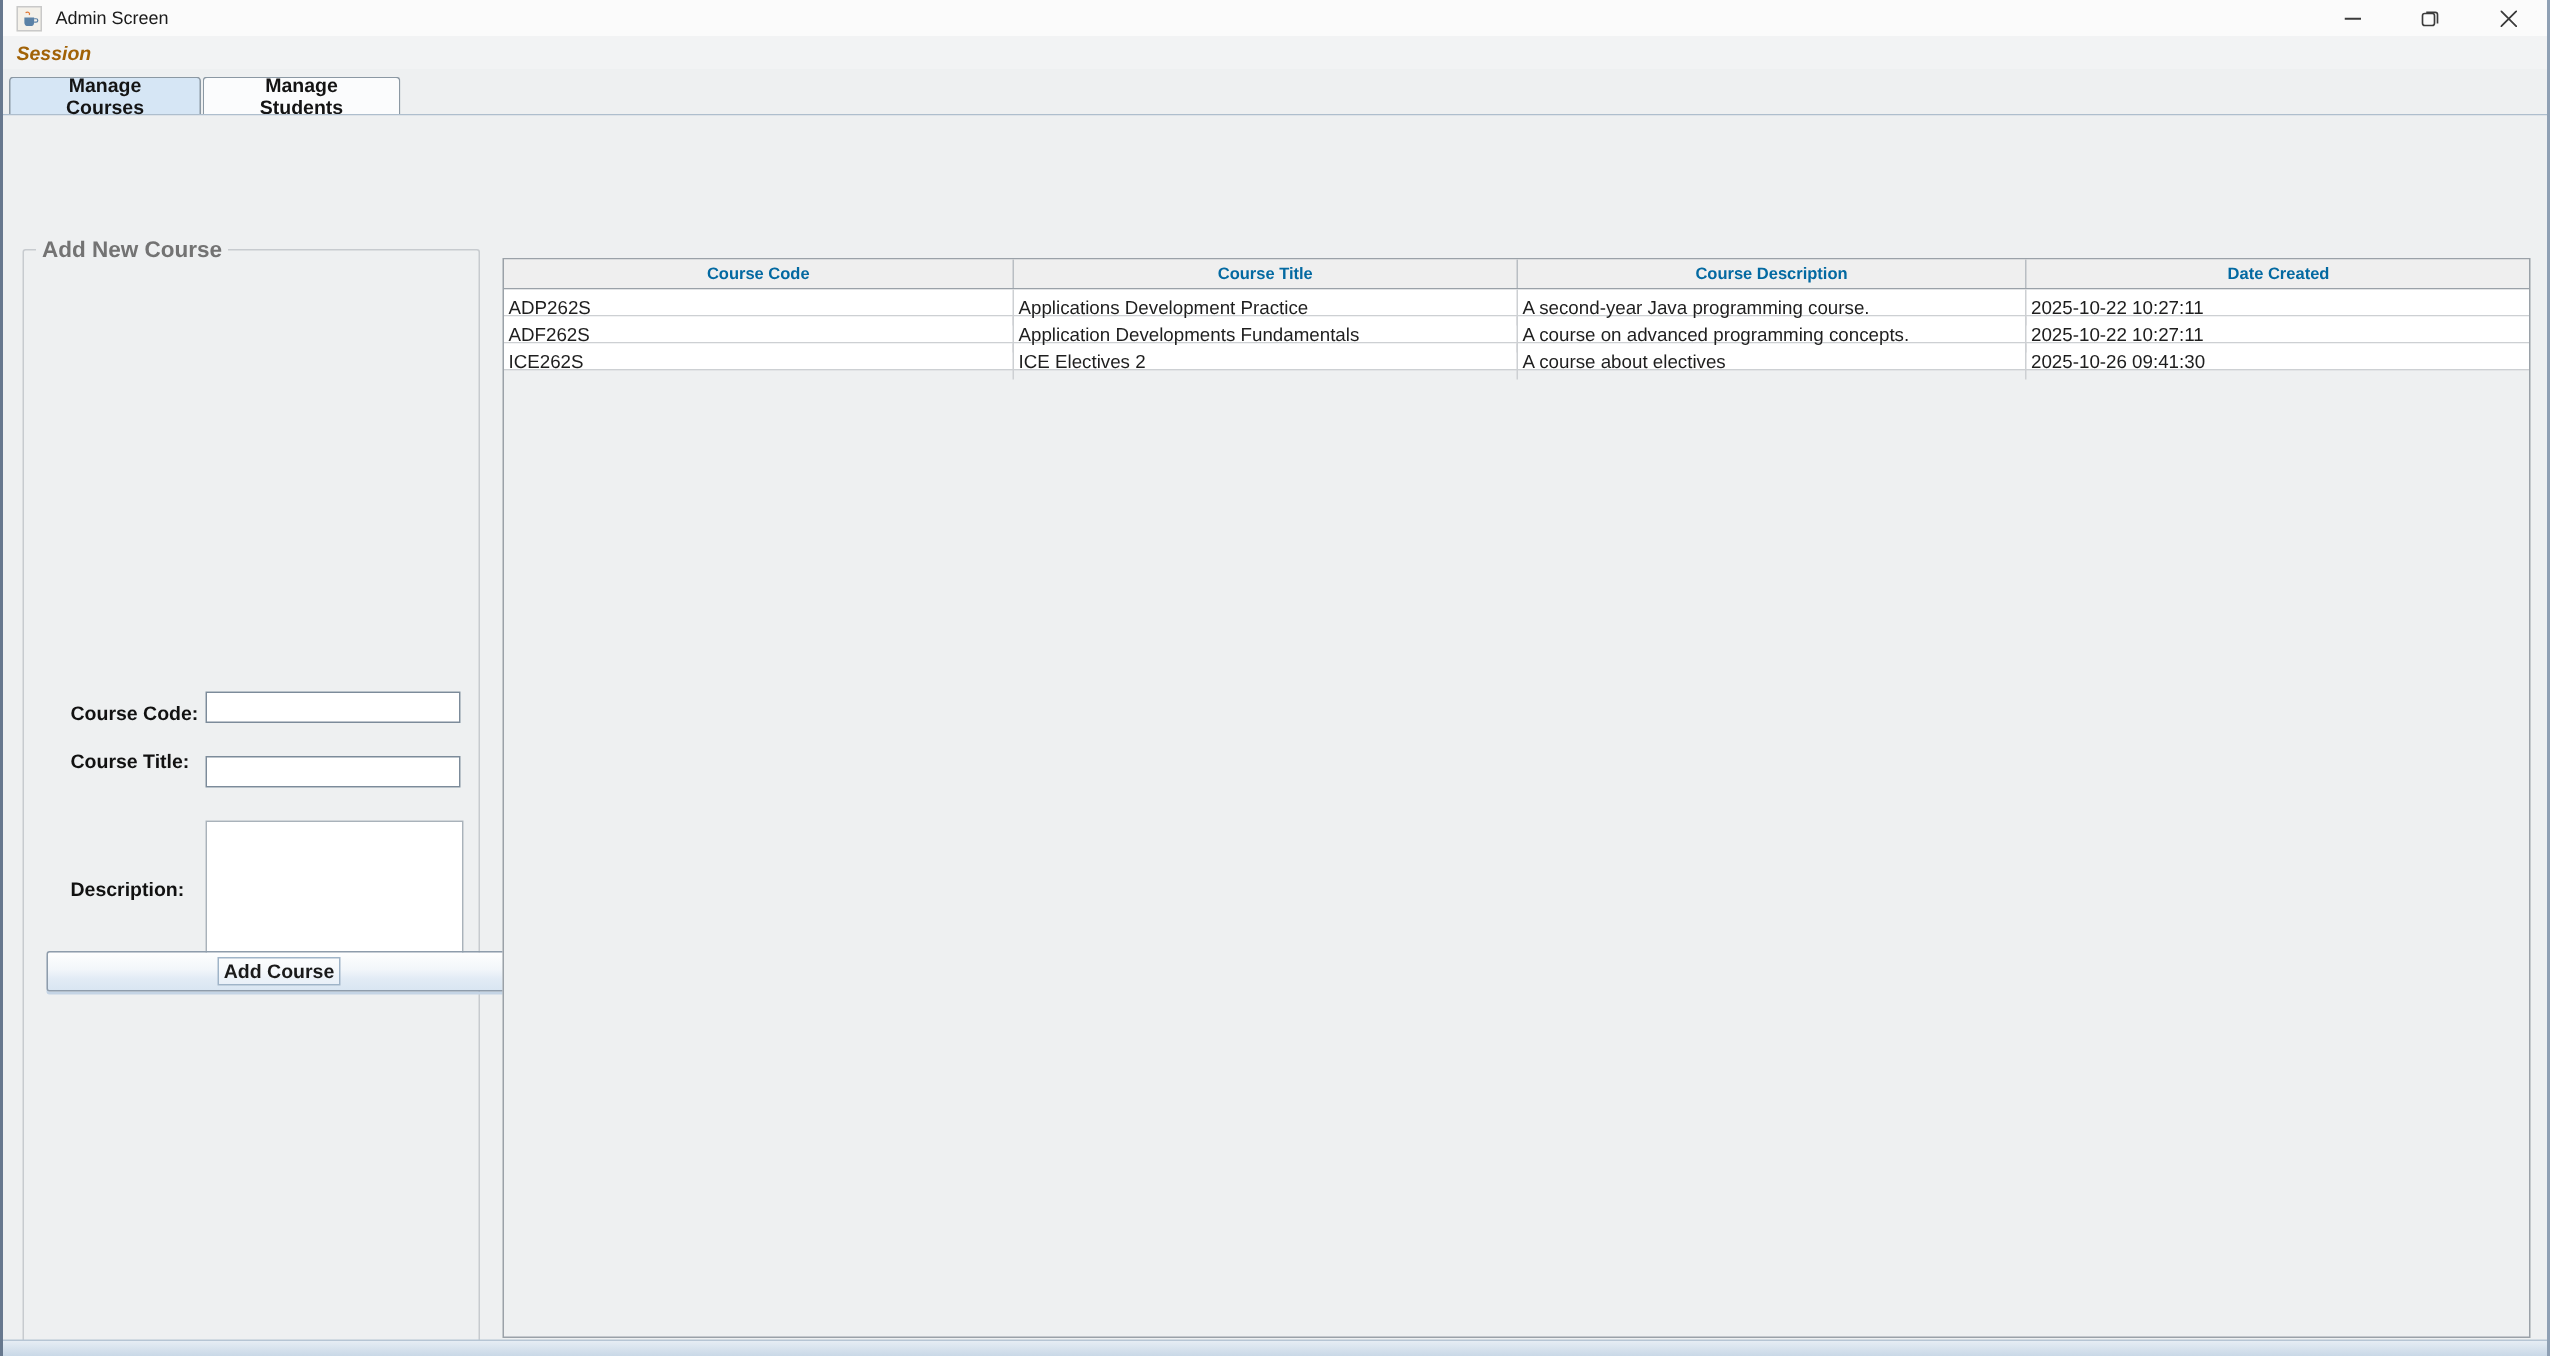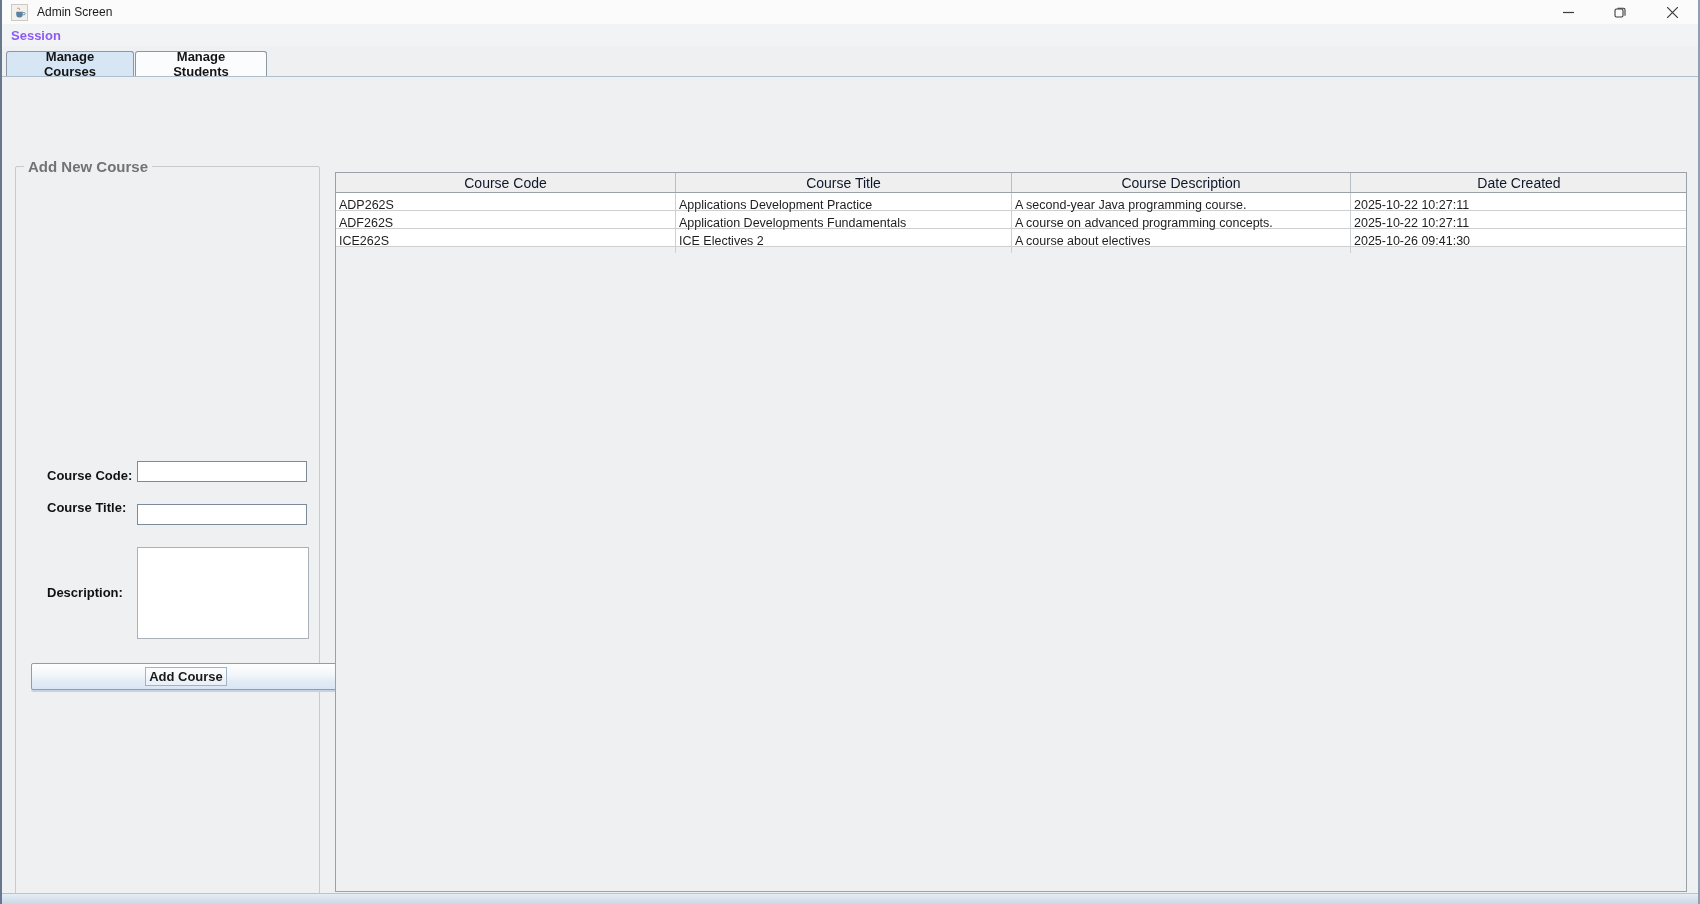--- a/index.html
+++ b/index.html
@@ -27,21 +27,21 @@
   .win-controls { margin-left:auto; display:flex; height:100%; }
   .win-btn { width:52px; height:24px; display:flex; align-items:center; justify-content:center; color:#3b3b3b; cursor:default; }
   .win-btn svg { display:block; }
 
   
   .menubar {
     position:absolute; top:24px; left:0; right:0; height:22px;
     background:#f2f3f4;
     display:flex; align-items:center;
   }
-  .menu-item { font-size:13px; font-weight:bold; color:#8b5cf6; padding:0 9px; height:100%; display:flex; align-items:center; }
+  .menu-item { font-size:13px; font-weight:bold; color:#a16207; padding:0 9px; height:100%; display:flex; align-items:center;font-style:italic; }
 
   
   .tabstrip {
     position:absolute; top:46px; left:0; right:0; height:30px;
     background:#eef0f1;
   }
   .tab {
     position:absolute; bottom:0; height:25px;
     display:flex; align-items:center; justify-content:center;
     font-size:13px; font-weight:bold; color:#141414;
@@ -78,38 +78,38 @@
     background:#ffffff; border:1px solid #a9b2ba;
     font-family:"Liberation Sans", sans-serif; font-size:13px; padding:2px 3px; resize:none;
   }
   .swing-btn {
     background:linear-gradient(#fefefe 0%, #f2f6fa 45%, #e2ebf5 70%, #d9e6f2 100%);
     border:1px solid #8e9cab; border-radius:2px;
     font-family:"Liberation Sans", sans-serif; font-size:13px; font-weight:bold; color:#1a1a1a;
     display:flex; align-items:center; justify-content:center;
     cursor:default;
   }
-  .add-course-btn { position:absolute; left:15px; top:496px; width:310px; height:27px; box-shadow:0 2px 0 #c4d4e5; }
+  .add-course-btn { position:absolute; left:15px; top:467px; width:310px; height:27px; box-shadow:0 2px 0 #c4d4e5; }
   .focus-rect { border:1px solid #9fb4c8; padding:1px 3px; background:rgba(255,255,255,0.35); }
 
   
   .scrollpane {
     position:absolute; left:333px; top:95px; width:1352px; height:720px;
     border:1px solid #9aa1a8; background:#eef0f1;
   }
   .thead {
     display:grid; grid-template-columns:340px 336px 339px 336px;
     height:20px; background:#efefef;
     border-bottom:1px solid #9aa1a8;
   }
   .thcell {
-    font-size:14px; color:#0f172a;
+    font-size:11px; color:#0369a1;
     display:flex; align-items:center; justify-content:center;
     border-right:1px solid #b9bec3;
-    overflow:hidden; white-space:nowrap;
+    overflow:hidden; white-space:nowrap;font-weight:bold;
   }
   .thcell:last-child { border-right:none; }
   .tbody { }
   .trow {
     display:grid; grid-template-columns:340px 336px 339px 336px;
     height:18px; background:#ffffff;
     border-bottom:1px solid #cdd0d3;
   }
   .tcell {
     font-size:12.5px; color:#1e1e1e;

